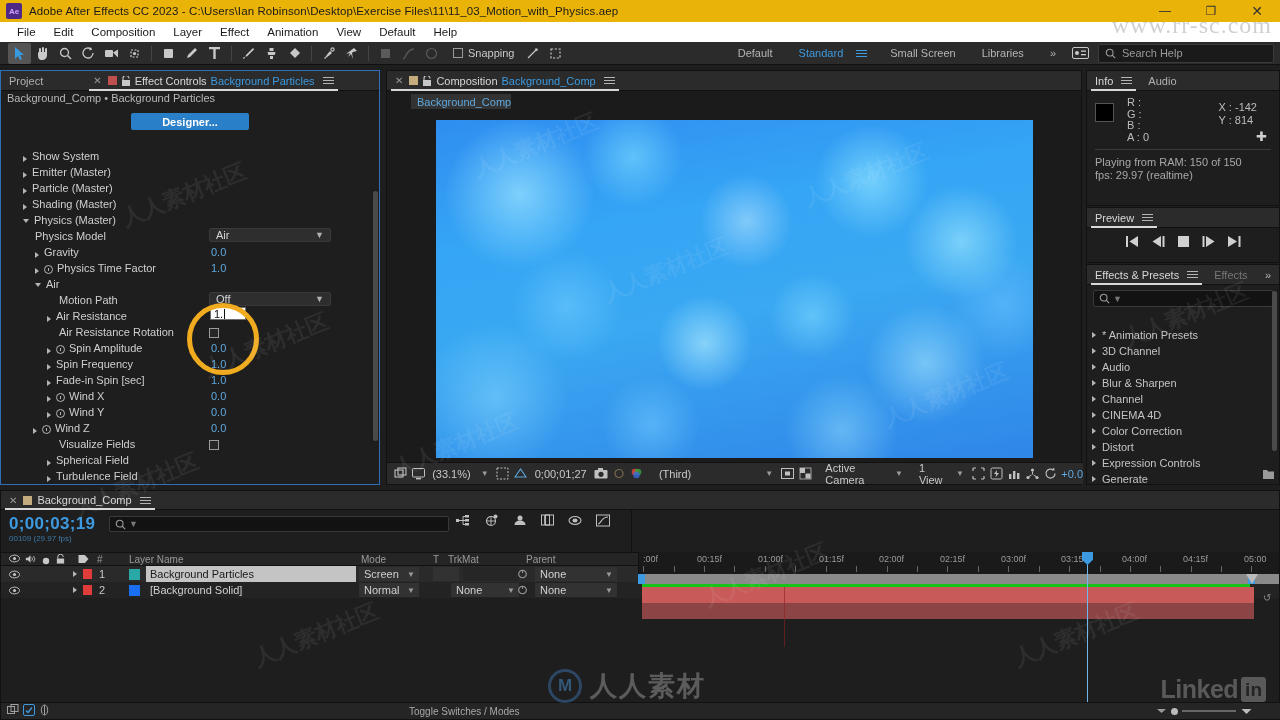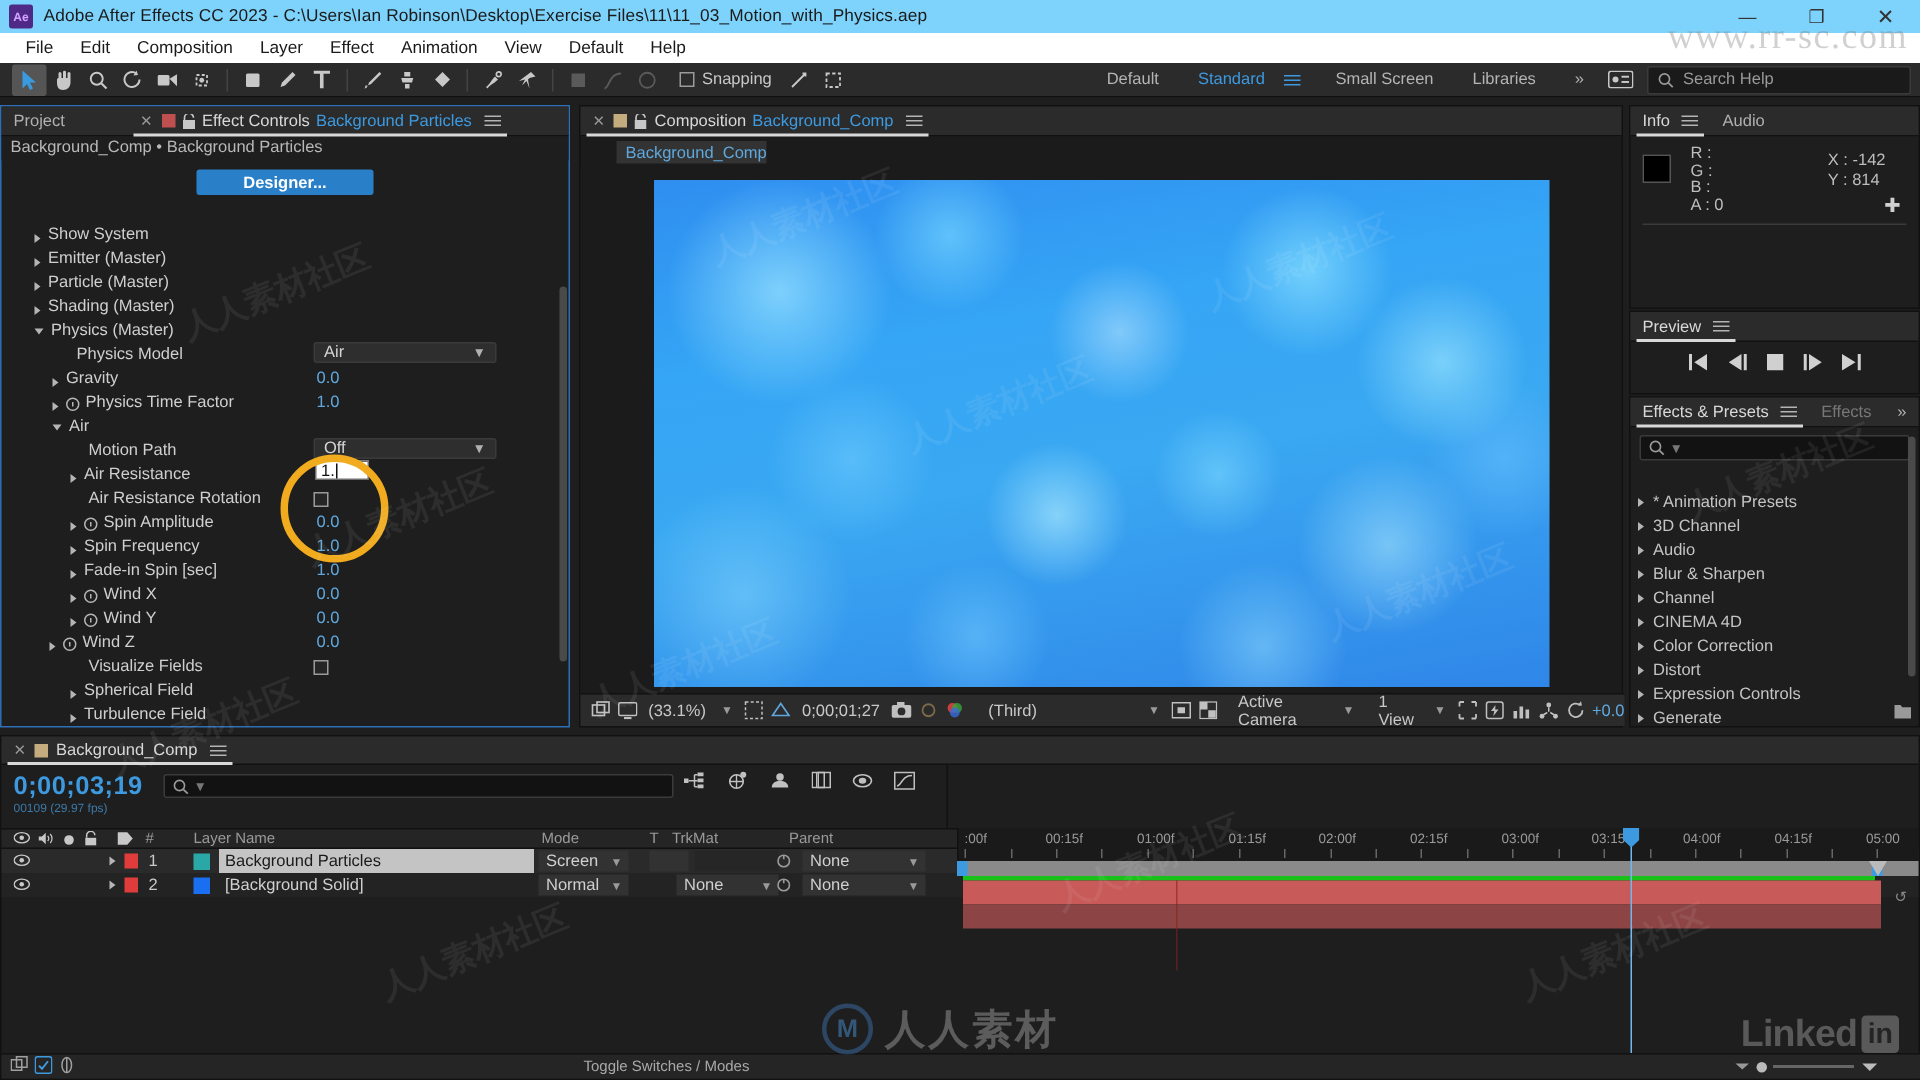--- a/index.html
+++ b/index.html
@@ -10,21 +10,21 @@
     font-size: 11px;
     color: #c8c8c8;
     overflow: hidden;
     position: relative;
   }
   .app { position: relative; width: 1280px; height: 720px; }
 
   
   .titlebar {
     position: absolute; left:0; top:0; width:1280px; height:22px;
-    background: #7dd3fc; color:#111;
+    background: #eab308; color:#111;
     display:flex; align-items:center;
   }
   .ae-logo {
     width:16px; height:16px; margin-left:6px; margin-right:7px;
     background:#4e2a86; color:#d3a3ff;
     font-size:8px; font-weight:bold;
     display:flex; align-items:center; justify-content:center;
     border-radius:2px;
     font-family:"Liberation Sans", sans-serif;
   }
@@ -261,21 +261,21 @@
   .tl-bar.b2 { background:#8c4444; }
   .playhead { position:absolute; left:1086px; top:0; width:1px; height:160px; background:#6fb7ee; }
   .playhead-tab {
     position:absolute; left:1081px; top:0; width:11px; height:13px;
     background:#3d9ae0; clip-path: polygon(0 0,100% 0,100% 60%,50% 100%,0 60%);
   }
   .tl-footer {
     position:absolute; left:0; bottom:0; width:1280px; height:17px;
     background:#252525; border-top:1px solid #111; display:flex; align-items:center;
   }
-  .toggle-sw { position:absolute; left:388px; font-size:10px; color:#a8a8a8; }
+  .toggle-sw { position:absolute; left:408px; font-size:10px; color:#a8a8a8; }
   .tl-zoom { position:absolute; right:28px; display:flex; align-items:center; gap:4px; }
   .zoom-track { width:54px; height:2px; background:#666; }
   .zoom-knob { width:7px;height:7px;border-radius:50%;background:#bbb; }
 
   
   .wm {
     position:absolute; pointer-events:none; color:rgba(255,255,255,0.07);
     font-family:"DejaVu Sans", sans-serif; font-size:22px; font-weight:bold;
     transform:rotate(-22deg); white-space:nowrap; user-select:none;
   }
@@ -512,21 +512,21 @@
           <span>Particle (Master)</span>
       </div>
       <div class="ec-row" style="padding-left:22px">
         <span class="tri"></span>
           <span>Shading (Master)</span>
       </div>
       <div class="ec-row" style="padding-left:22px">
         <span class="tri down"></span>
           <span>Physics (Master)</span>
       </div>
-      <div class="ec-row" style="padding-left:50px">
+      <div class="ec-row" style="padding-left:34px">
         <span>Physics Model</span>
         <span class="ec-dd">
           <span>Air</span>
           <span class="chev">▼</span>
         </span>
       </div>
       <div class="ec-row" style="padding-left:34px">
         <span class="tri"></span>
           <span>Gravity</span>
         <span class="ec-val">0.0</span>
@@ -759,20 +759,24 @@
         <div>B :</div>
         <div><span>A :</span> <span>0</span></div>
       </div>
       <div class="xy">
         <div>X : -142</div>
         <div>Y : 814</div>
       </div>
       <div class="crosshair">✚</div>
     </div>
     <div class="info-divider"></div>
+    <div class="info-status">
+      <div>Playing from RAM: 150 of 150</div>
+      <div>fps: 29.97 (realtime)</div>
+    </div>
   </div>
 
   <div class="panel" id="preview-panel">
     <div class="panel-tabs">
       <div class="ptab active">
         <span>Preview</span>
         <span class="hamb grey" style="margin-left:8px">
             <i></i>
             <i></i>
             <i></i>

